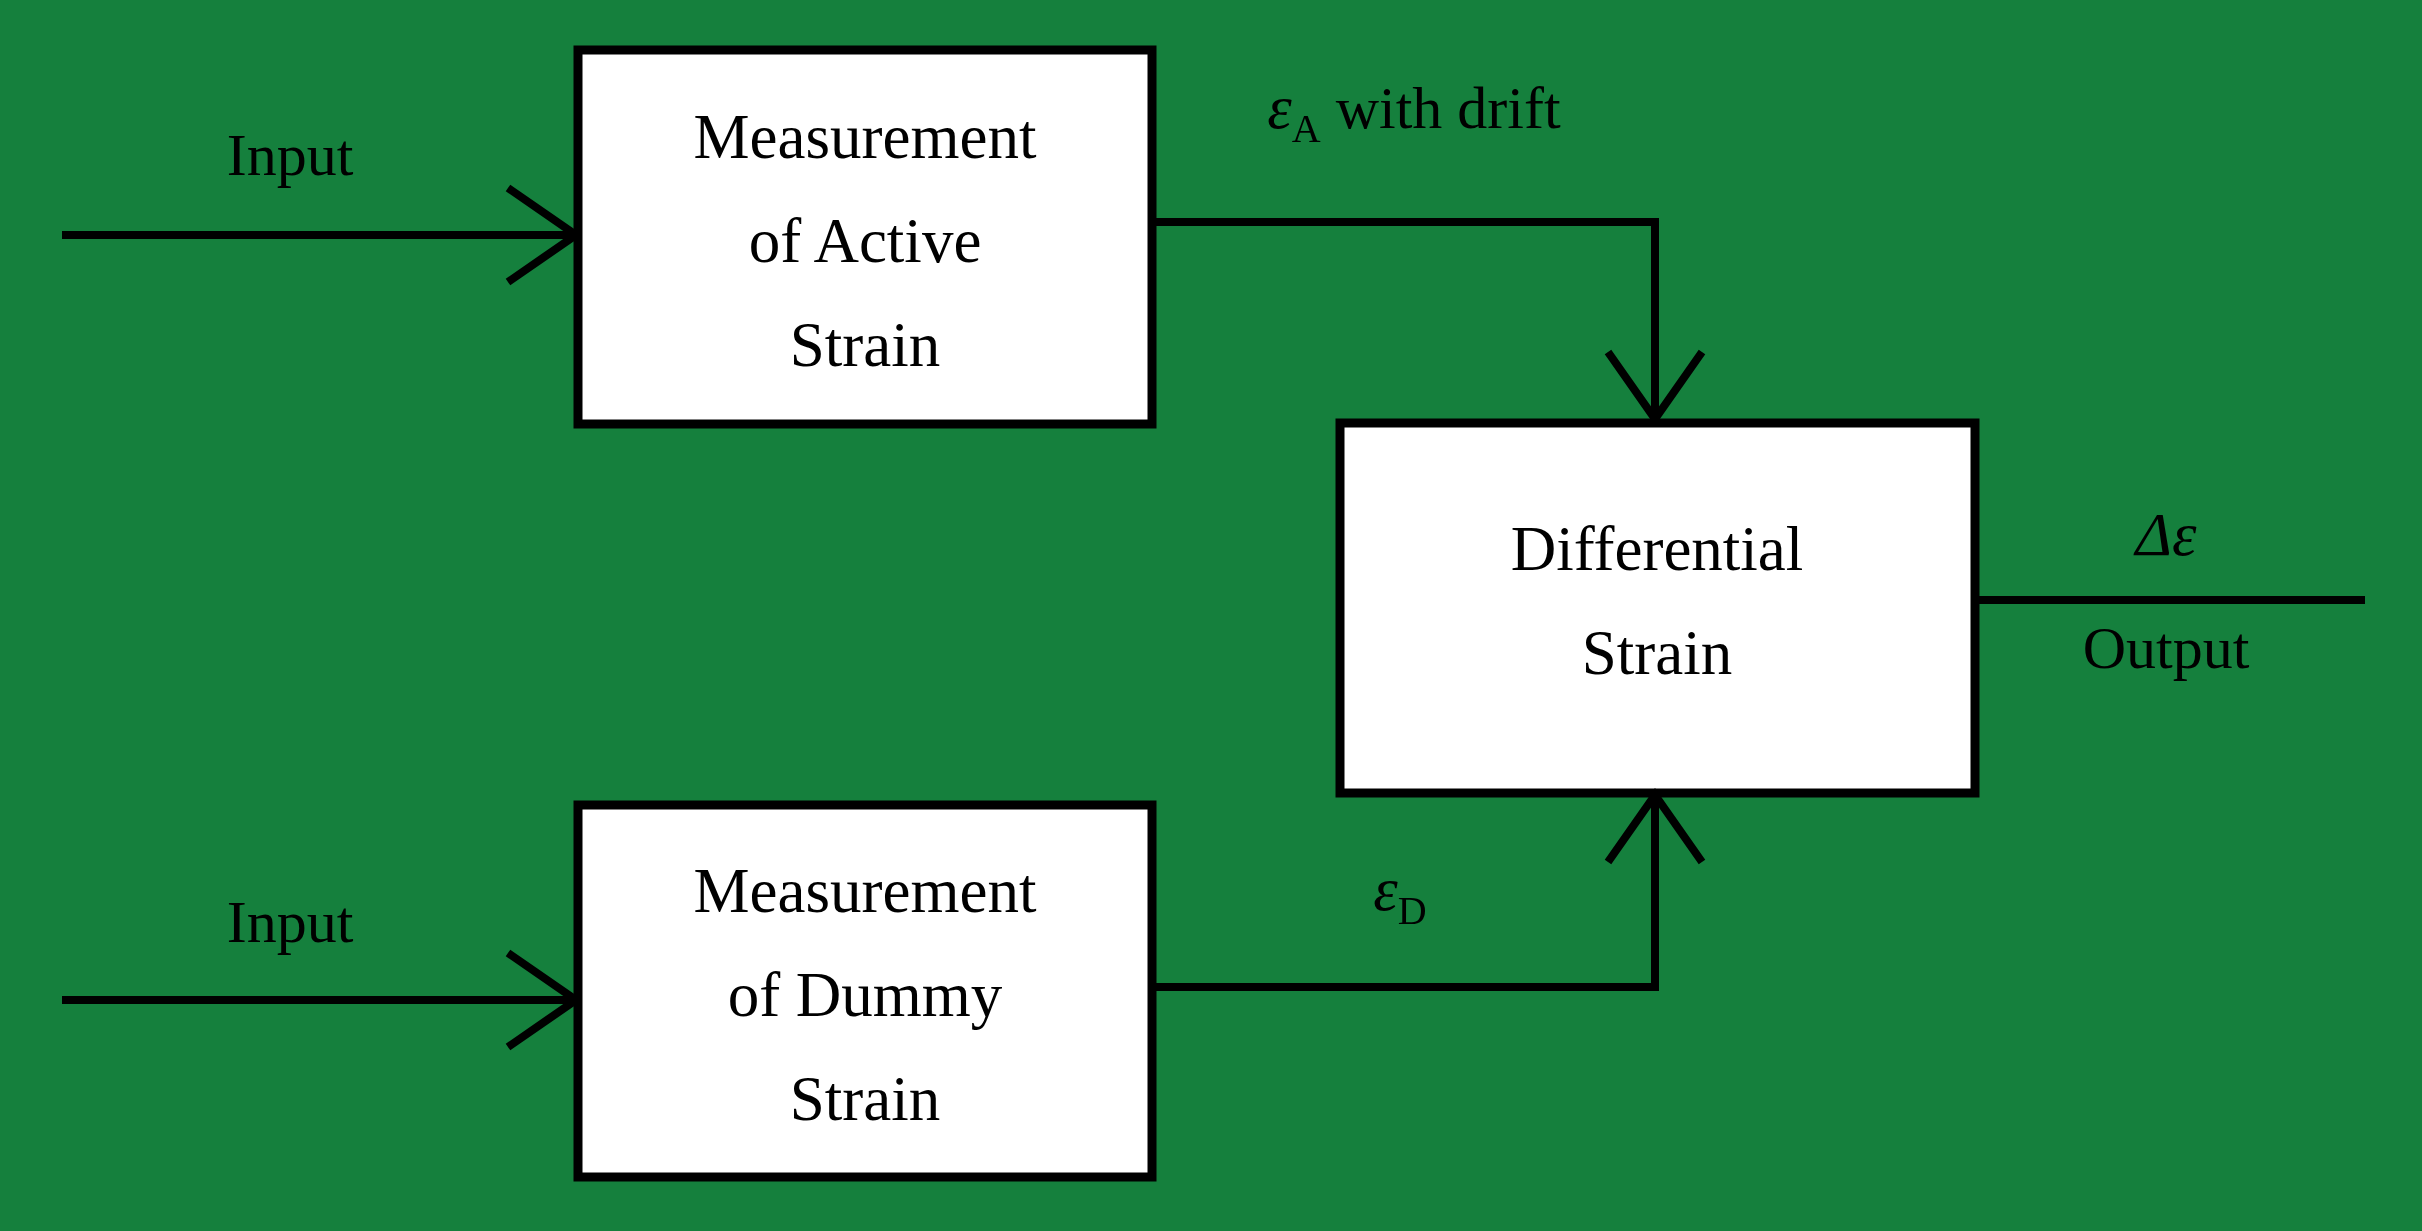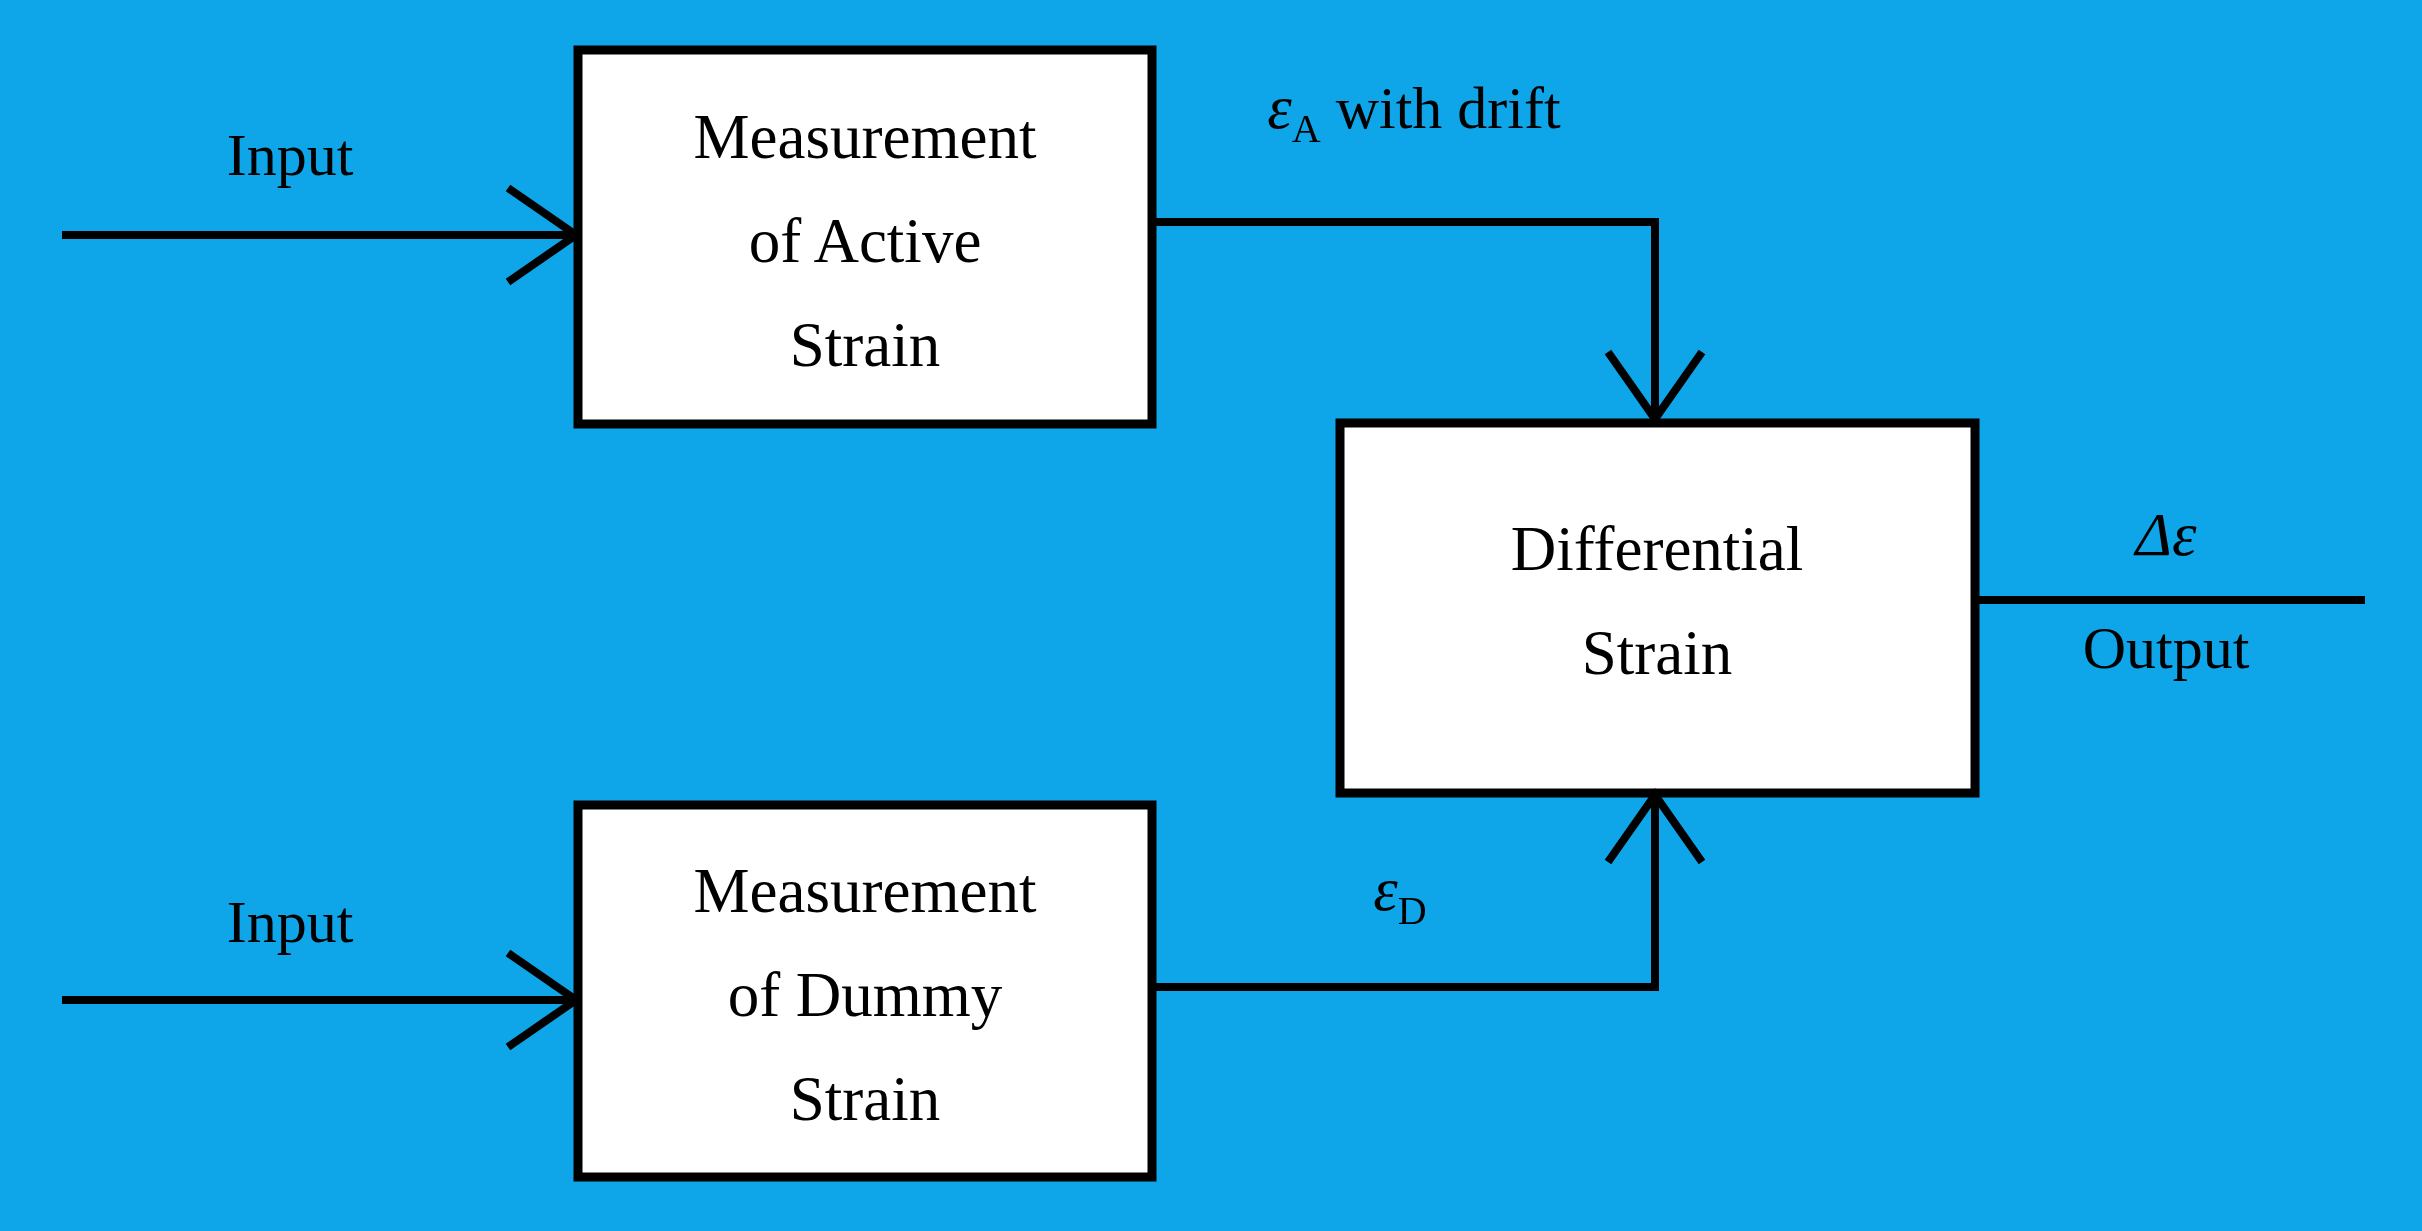--- a/index.html
+++ b/index.html
@@ -7,21 +7,21 @@
     padding: 0;
     background: #ffffff;
   }
   body {
     font-family: "Liberation Serif", "DejaVu Serif", serif;
   }
   #diagram-root {
     position: relative;
     width: 2422px;
     height: 1231px;
-    background: #0ea5e9;
+    background: #15803d;
     overflow: hidden;
   }
   svg.diagram-canvas {
     display: block;
     width: 2422px;
     height: 1231px;
   }
   .box-rect {
     fill: #ffffff;
     stroke: #000000;

